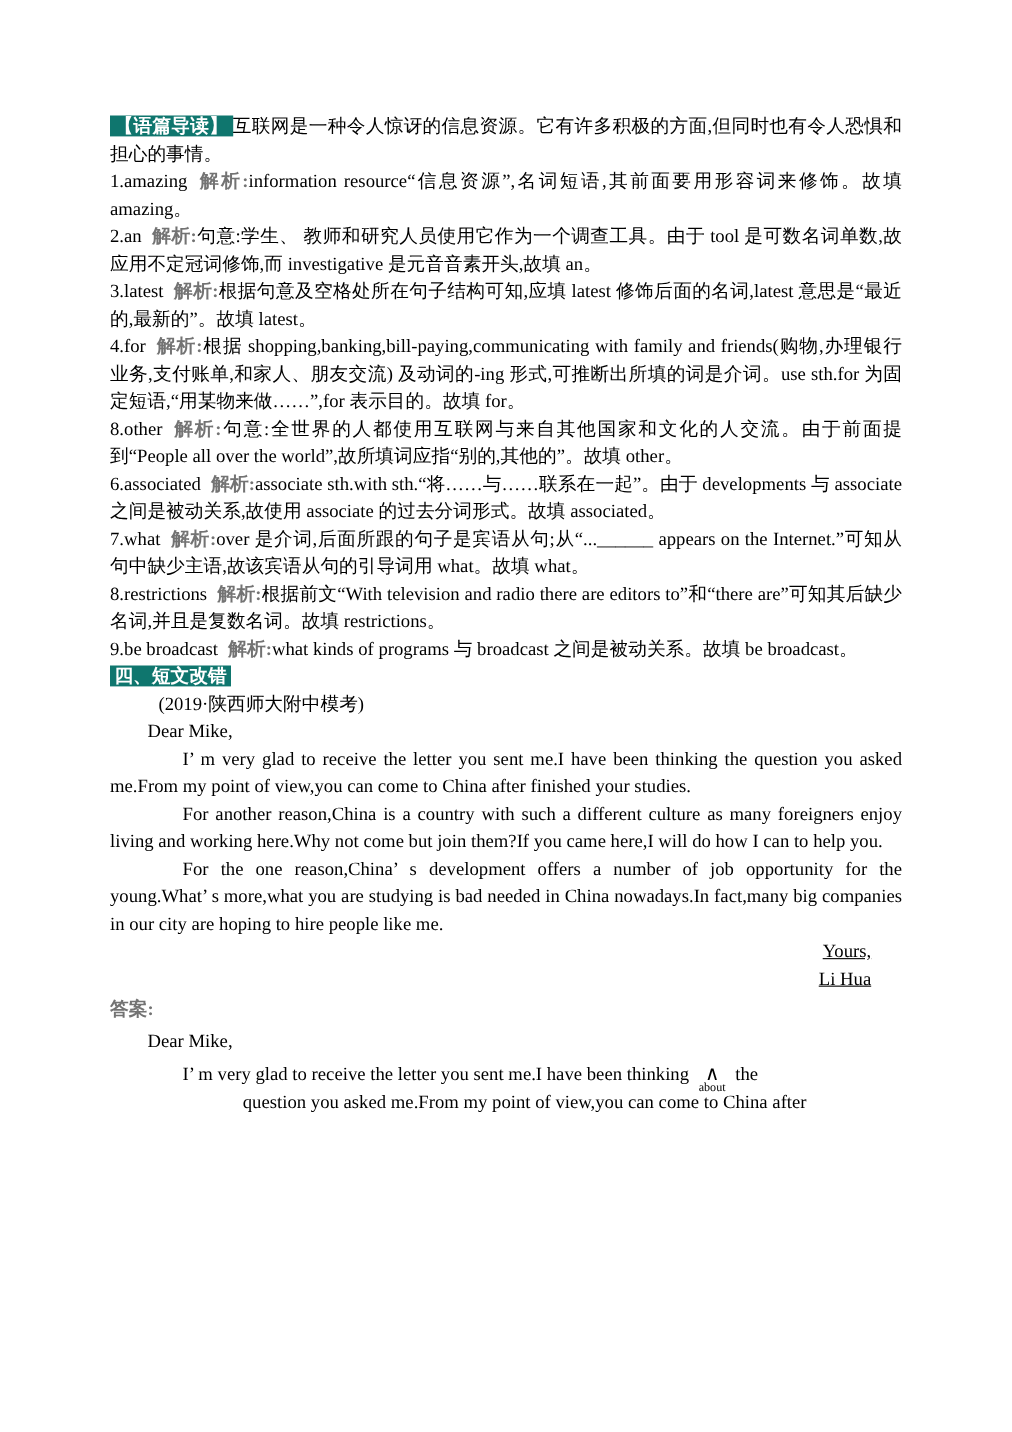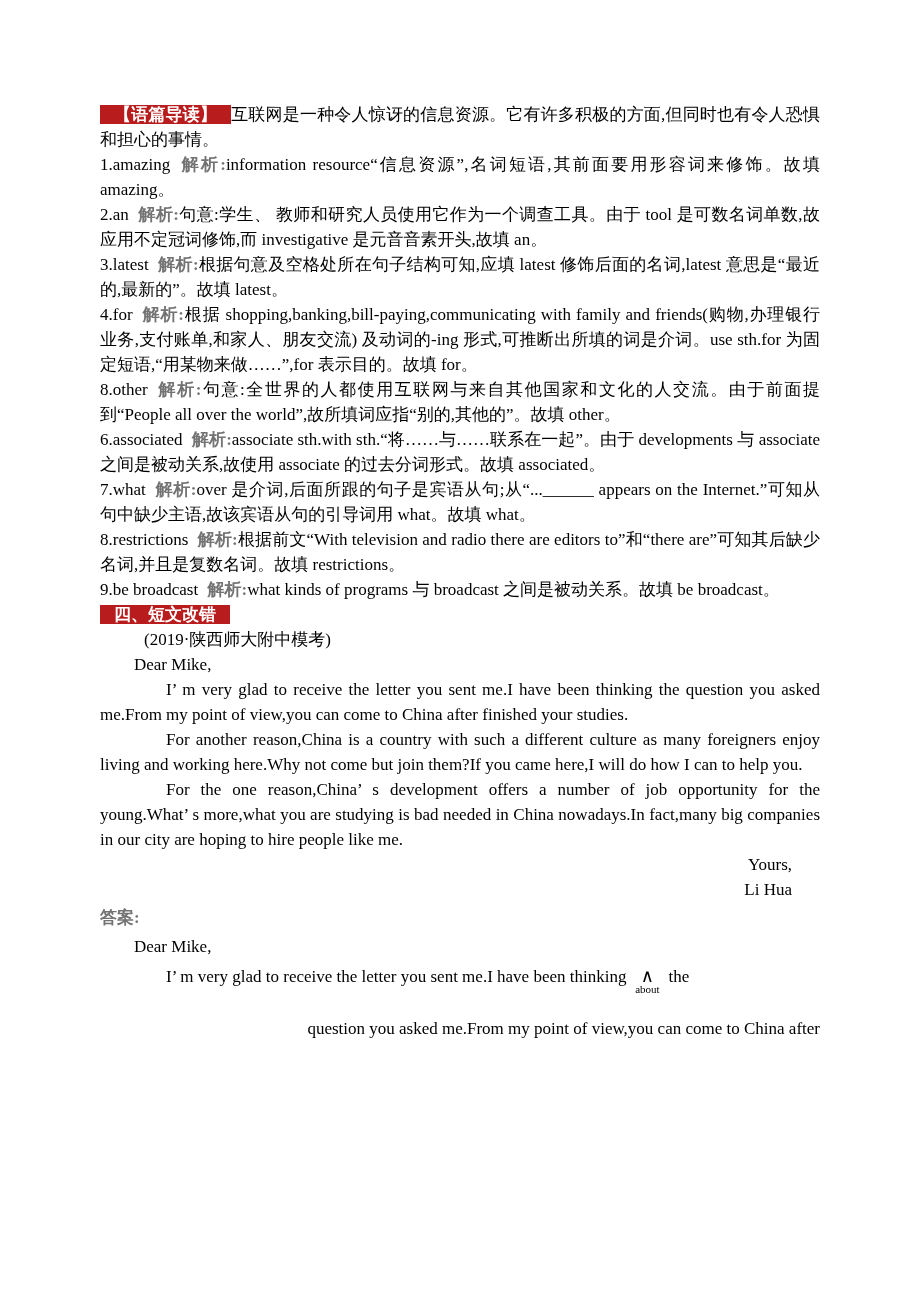--- a/index.html
+++ b/index.html
@@ -10,30 +10,30 @@
     background: #ffffff;
     color: #000000;
     font-family: "Liberation Serif", "DejaVu Serif", serif;
     font-size: 17px;
     line-height: 25px;
   }
   .content { padding: 102px 100px 0 100px; }
   p { margin: 0; text-align: justify; }
   .red { color: #737373; }
   .bold { font-weight: bold; }
-  .hl { background: #b91c1c; color: #ffffff; font-weight: bold; padding: 0 14px; }
+  .hl { background: #0f766e; color: #ffffff; font-weight: bold; padding: 0 4px; }
   .num { margin-right: 0.55em; }
   .src { text-indent: 44px; text-align: left; }
   .salut { text-indent: 34px; text-align: left; }
   .letter-p { text-indent: 66px; }
-  .right-line { text-align: right; padding-right: 28px; }
+  .right-line { text-align: right; padding-right: 28px; text-decoration: underline; }
   .answer-label { margin-top: 3px; text-align: left; }
   .ans-salut { margin-top: 4px; text-indent: 34px; text-align: left; }
   .ans-line1 { margin-top: 5px; text-indent: 0; text-align: left; margin-left: 34px; padding-left: 32px; }
-  .ans-line2 { margin-top: 27px; text-align: right; margin-left: 34px; }
+  .ans-line2 { text-align: center; margin-left: 34px; }
   .caret-wrap { display: inline-block; position: relative; width: 42px; text-align: center; vertical-align: baseline; }
   .caret { font-size: 18px; }
   .caret-word { position: absolute; top: 19px; left: 50%; transform: translateX(-50%); font-size: 11px; line-height: 12px; color: #000; }
 </style>
 </head>
 <body>
 
 <div class="content">
 
   <p class="para"><span class="hl">【语篇导读】</span><span>互联网是一种令人惊讶的信息资源。它有许多积极的方面,但同时也有令人恐惧和担心的事情。</span></p>

